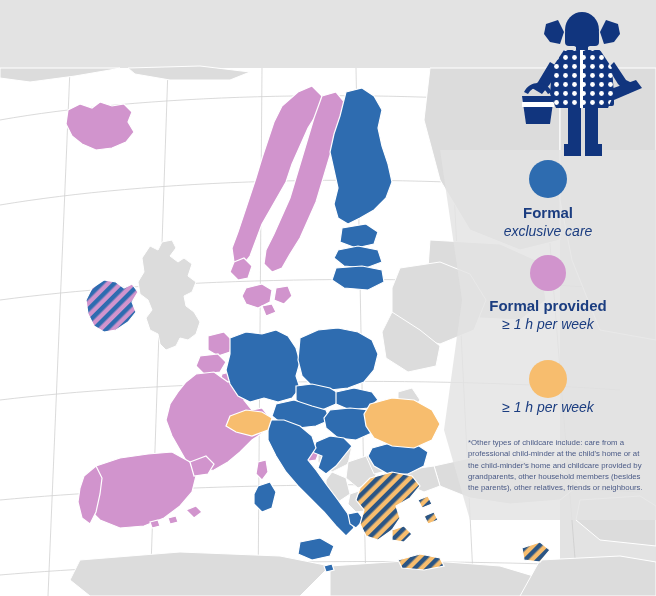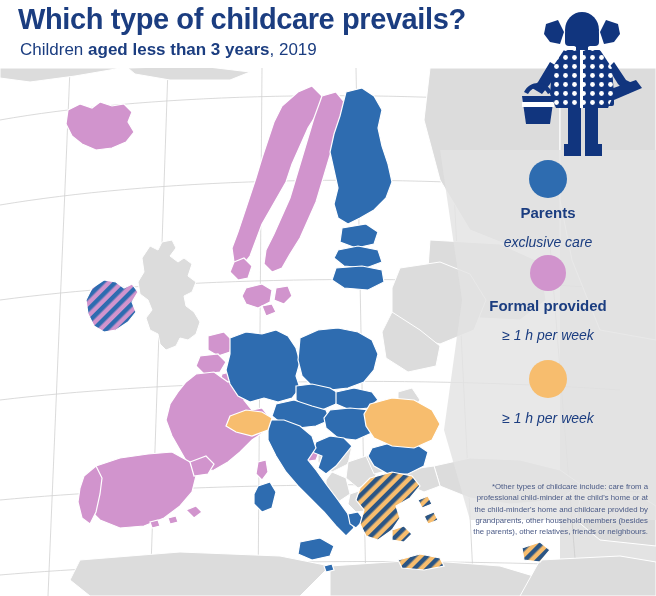--- a/index.html
+++ b/index.html
@@ -37,32 +37,31 @@
   .legend-item{position:relative;width:216px;text-align:center;}
   .legend-dot{
     display:block;margin:0 auto;border-radius:50%;
   }
   .legend-label{
     font-size:15px;font-weight:bold;color:#1b3d80;
     line-height:1.12;margin-top:7px;
   }
   .legend-sub{
     font-size:14px;font-style:italic;color:#1b3d80;
-    line-height:1.15;margin-top:12px;
+    line-height:1.15;margin-top:1px;
   }
 
   #legend-parents{position:absolute;left:0;top:0;}
   #legend-formal{position:absolute;left:0;top:95px;}
   #legend-other{position:absolute;left:0;top:200px;}
 
   #footnote{
     position:absolute;left:468px;top:437px;width:180px;z-index:6;
     font-size:7.8px;line-height:1.45;color:#4a5a86;
-    text-align:right;
-    margin-top:44px;
+    text-align:left;
   }
 
   
   #child-illustration{
     position:absolute;left:516px;top:8px;width:132px;height:152px;z-index:7;
   }
 </style>
 </head>
 <body>
 
@@ -247,24 +246,20 @@
         <path d="M418,500 L428,496 L432,504 L422,508 Z" fill="url(#stripe-blue-orange)"></path>
         <path d="M424,516 L434,512 L438,520 L428,524 Z" fill="url(#stripe-blue-orange)"></path>
 
         <path d="M522,548 L540,542 L550,550 L540,562 L524,560 Z" fill="url(#stripe-blue-orange)"></path>
       </g>
 
       <path d="M440,150 L656,150 L656,520 L470,520 L444,430 L462,300 Z" fill="#e3e3e3" opacity="0.82"></path>
     </svg>
   </div>
 
-  <div id="header">
-    <div id="title">Which type of childcare prevails?</div>
-    <div id="subtitle"><span class="light">Children </span><span class="bold">aged less than 3 years</span><span class="light">, 2019</span></div>
-  </div>
 
   <svg id="child-illustration" viewBox="0 0 132 152" xmlns="http://www.w3.org/2000/svg">
     <defs>
       <pattern id="dots" width="9" height="9" patternUnits="userSpaceOnUse">
         <rect width="9" height="9" fill="#11357e"></rect>
         <circle cx="4.5" cy="4.5" r="2.4" fill="#ffffff"></circle>
       </pattern>
     </defs>
     <g fill="#11357e">
 
@@ -293,21 +288,21 @@
     </g>
 
     <path d="M48,42 L84,42 L96,60 L98,86 L92,100 L40,100 L34,86 L36,60 Z" fill="url(#dots)"></path>
     <rect x="64" y="42" width="3" height="58" fill="#ffffff"></rect>
   </svg>
 
   <div id="legend">
 
     <div class="legend-item" id="legend-parents">
       <span class="legend-dot" style="width:38px;height:38px;background:#2e6cb0;"></span>
-      <div class="legend-label">Parents</div>
+      <div class="legend-label">Formal</div>
       <div class="legend-sub">exclusive care</div>
     </div>
 
     <div class="legend-item" id="legend-formal">
       <span class="legend-dot" style="width:36px;height:36px;background:#d194cd;"></span>
       <div class="legend-label">Formal provided</div>
       <div class="legend-sub">≥ 1 h per week</div>
     </div>
 
     <div class="legend-item" id="legend-other">

